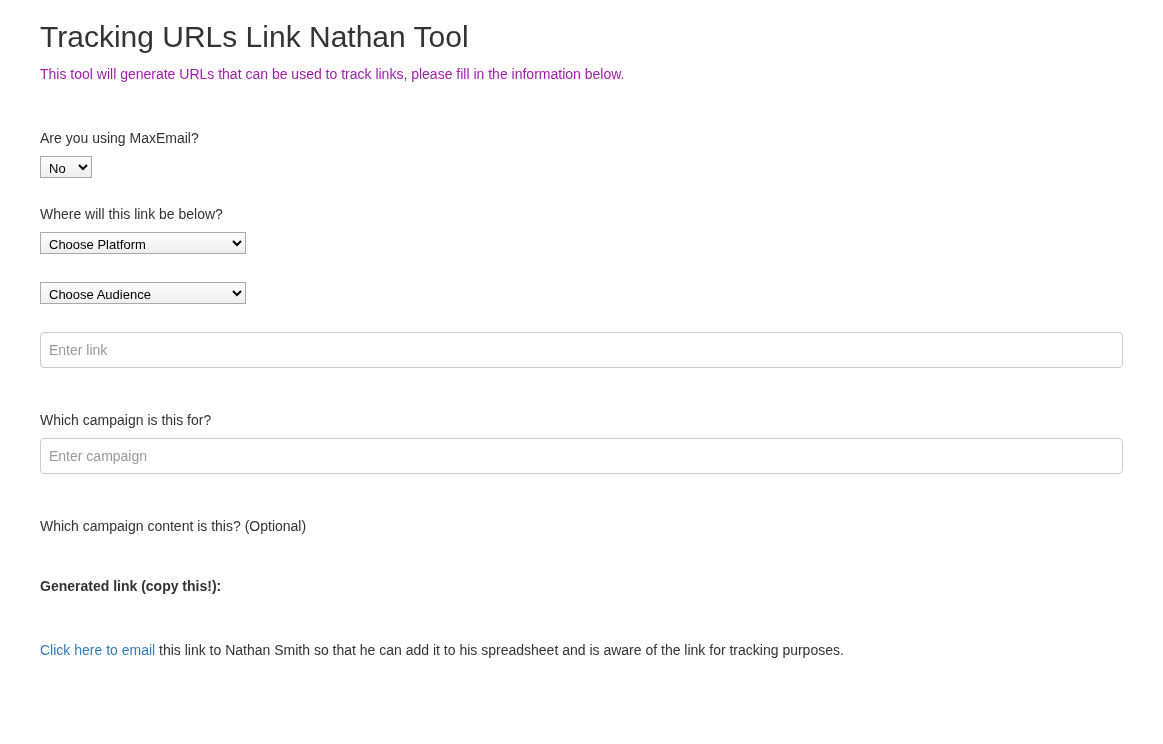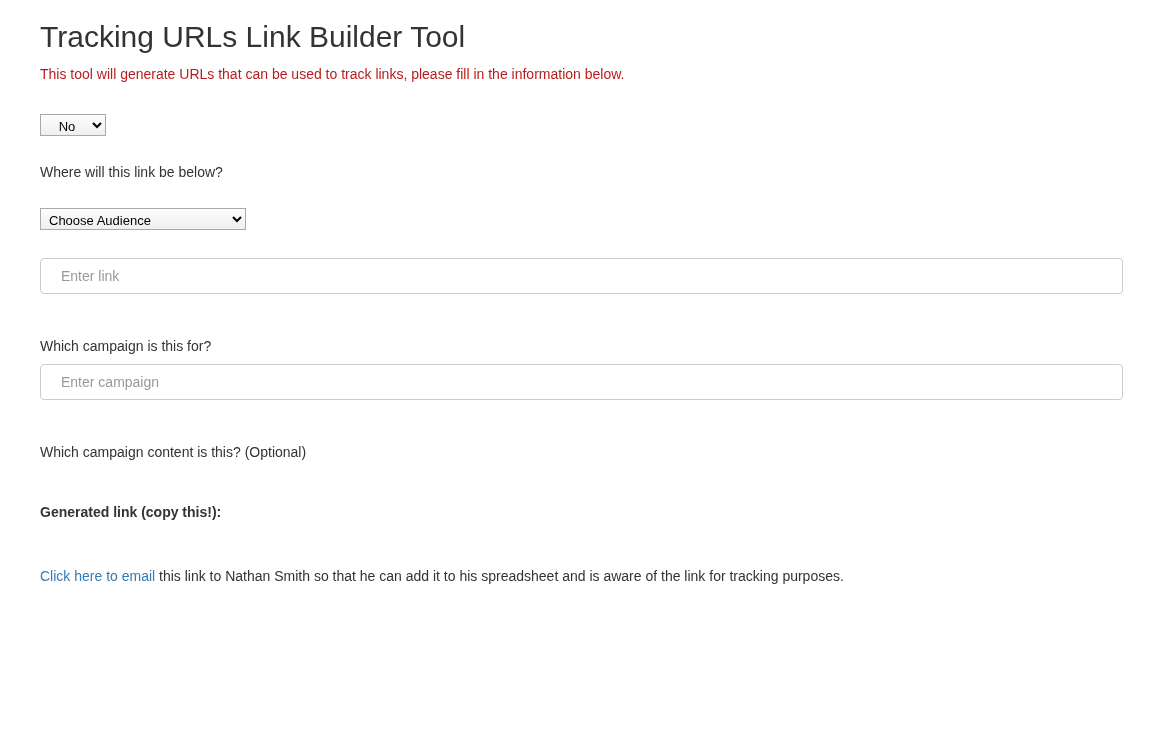--- a/index.html
+++ b/index.html
@@ -14,22 +14,22 @@
       background: #fff;
     }
     h1 {
       font-size: 30px;
       font-weight: 500;
       margin-bottom: 12px;
       color: #333;
     }
     .subtitle {
       font-size: 14px;
-      color: #b91c1c;
-      margin-bottom: 32px;
+      color: #a21caf;
+      margin-bottom: 48px;
     }
     .form-group {
       margin-bottom: 28px;
     }
     .form-label {
       display: block;
       font-size: 14px;
       color: #333;
       margin-bottom: 10px;
     }
@@ -38,29 +38,28 @@
       font-size: 13px;
       padding: 3px 4px;
       border: 1px solid #a9a9a9;
       background: #efefef;
       background: linear-gradient(#fdfdfd, #efefef);
       min-width: 45px;
       height: 22px;
       cursor: pointer;
     }
     select.small {
-      width: 66px;
-      text-align: center;
+      width: 52px;
     }
     select.medium {
       width: 206px;
     }
     input[type="text"] {
       width: 100%;
-      padding: 9px 20px;
+      padding: 9px 8px;
       font-size: 14px;
       border: 1px solid #ccc;
       border-radius: 4px;
       color: #555;
       background: #fff;
     }
     input[type="text"]::placeholder {
       color: #999;
     }
     .form-group-input {
@@ -78,31 +77,35 @@
     }
     .email-link {
       color: #337ab7;
       text-decoration: none;
       cursor: pointer;
     }
   </style>
 </head>
 <body>
 
-<h1>Tracking URLs Link Builder Tool</h1>
+<h1>Tracking URLs Link Nathan Tool</h1>
 <p class="subtitle">This tool will generate URLs that can be used to track links, please fill in the information below.</p>
 
 <div class="form-group">
+  <label class="form-label">Are you using MaxEmail?</label>
   <select class="small">
     <option>No</option>
   </select>
 </div>
 
 <div class="form-group">
   <label class="form-label">Where will this link be below?</label>
+  <select class="medium">
+    <option>Choose Platform</option>
+  </select>
 </div>
 
 <div class="form-group">
   <select class="medium">
     <option>Choose Audience</option>
   </select>
 </div>
 
 <div class="form-group-input">
   <input type="text" placeholder="Enter link" style="">

